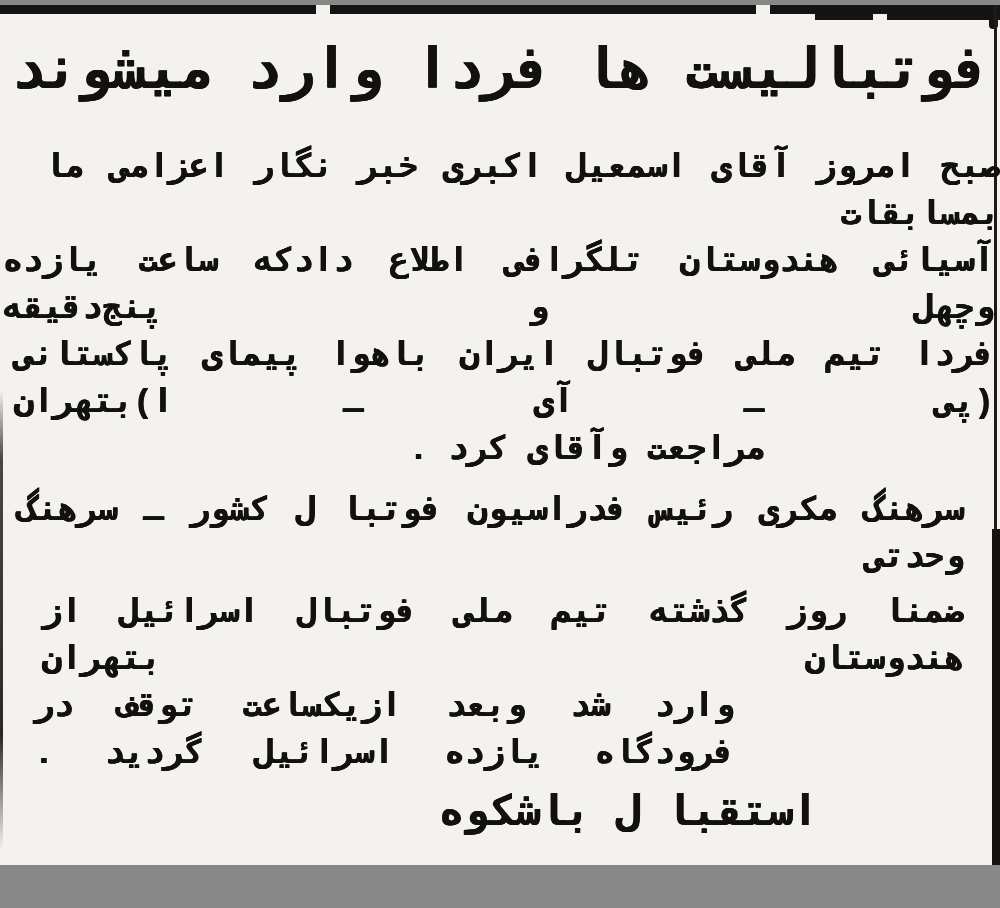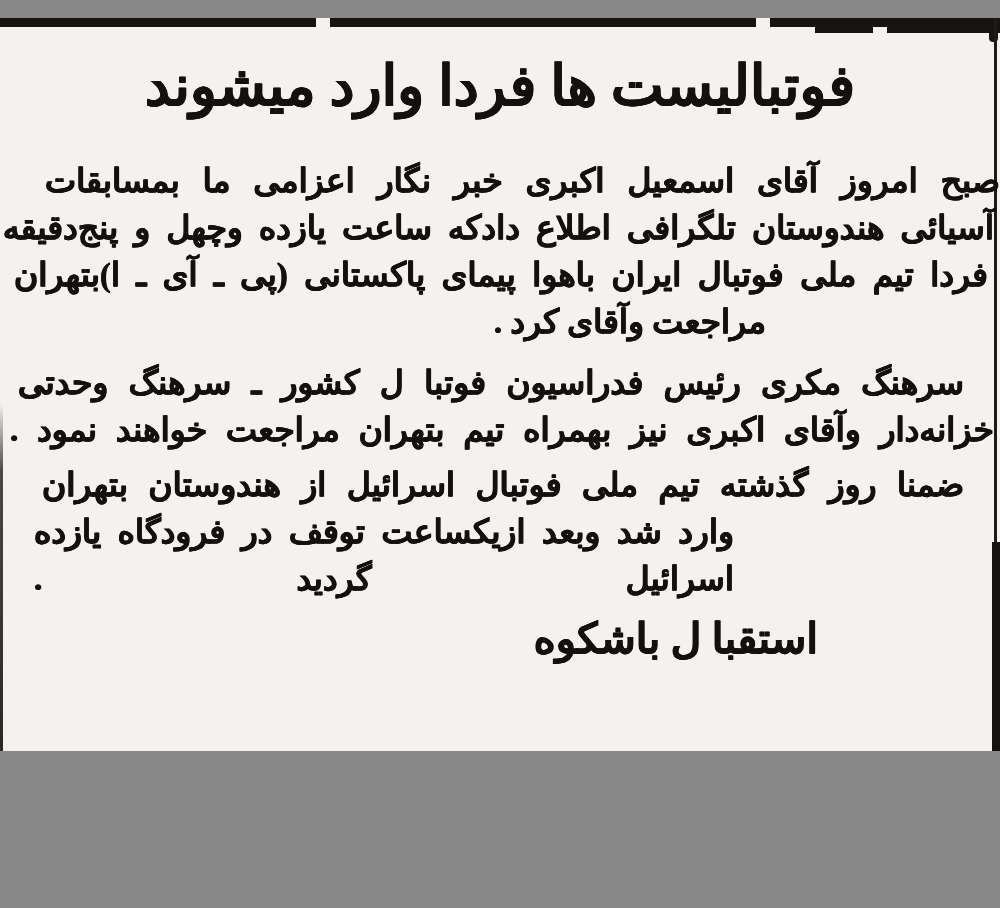--- a/index.html
+++ b/index.html
@@ -1,22 +1,22 @@
 <!DOCTYPE html>
 <html lang="fa"><head>
 <meta charset="utf-8">
 <style>
   html,body{margin:0;padding:0;background:#888;}
   .page{
     position:relative;
-    width:1000px;height:733px;
-    margin:18px auto;
+    width:1000px;height:860px;
+    margin:5px auto;
     background:var(--paper,#f4f2ee);
     overflow:hidden;
-    font-family:Liberation Serif, serif;
+    font-family:Liberation Mono, monospace;
     color:var(--ink,#121110);
   }
   
   .torn-strip{
     position:absolute;top:0;left:0;width:100%;height:9px;
     background:
       repeating-linear-gradient(90deg,#151413 0 96px,rgba(21,20,19,0) 96px 110px),
       repeating-linear-gradient(90deg,rgba(21,20,19,0) 0 40px,#151413 40px 150px);
   }
   .torn-strip-right{
@@ -70,27 +70,26 @@
   <div class="rule-right-thin"></div>
   <div class="rule-right-thick"></div>
   <div class="rule-left"></div>
 
   <article dir="rtl">
     <h1 class="headline">فوتبالیست ها فردا وارد میشوند</h1>
 
     <div class="para mt-p1">
       <div class="line j" style="padding-left:45px">صبح امروز آقای اسمعیل اکبری خبر نگار اعزامی ما بمسابقات</div>
       <div class="line j" style="padding-right:6px;padding-left:3px">آسیائی هندوستان تلگرافی اطلاع دادکه ساعت یازده وچهل و پنج‌دقیقه</div>
-      <div class="line j" style="padding-right:12px;padding-left:14px">فردا تیم ملی فوتبال ایران باهوا پیمای پاکستانی (پی ـ آی ـ ا)بتهران</div>
+      <div class="line j" style="padding-right:6px;padding-left:14px">فردا تیم ملی فوتبال ایران باهوا پیمای پاکستانی (پی ـ آی ـ ا)بتهران</div>
       <div class="line r" style="padding-right:234px">مراجعت وآقای کرد .</div>
     </div>
 
     <div class="para mt-p2">
       <div class="line j" style="padding-right:36px;padding-left:18px">سرهنگ مکری رئیس فدراسیون فوتبا ل کشور ـ سرهنگ وحدتی</div>
-      <div class="line j" style="padding-right:6px;padding-left:10px">خزانه‌دار وآقای اکبری نیز بهمراه تیم بتهران مراجعت خواهند نمود .</div>
     </div>
 
     <div class="para mt-p3">
       <div class="line j" style="padding-right:36px;padding-left:42px">ضمنا روز گذشته تیم ملی فوتبال اسرائیل از هندوستان بتهران</div>
       <div class="line j" style="padding-right:266px;padding-left:34px">وارد شد وبعد ازیکساعت توقف در فرودگاه یازده اسرائیل گردید .</div>
     </div>
 
     <h2 class="subheading" style="padding-right:182px">استقبا ل باشکوه</h2>
 
   </article>

